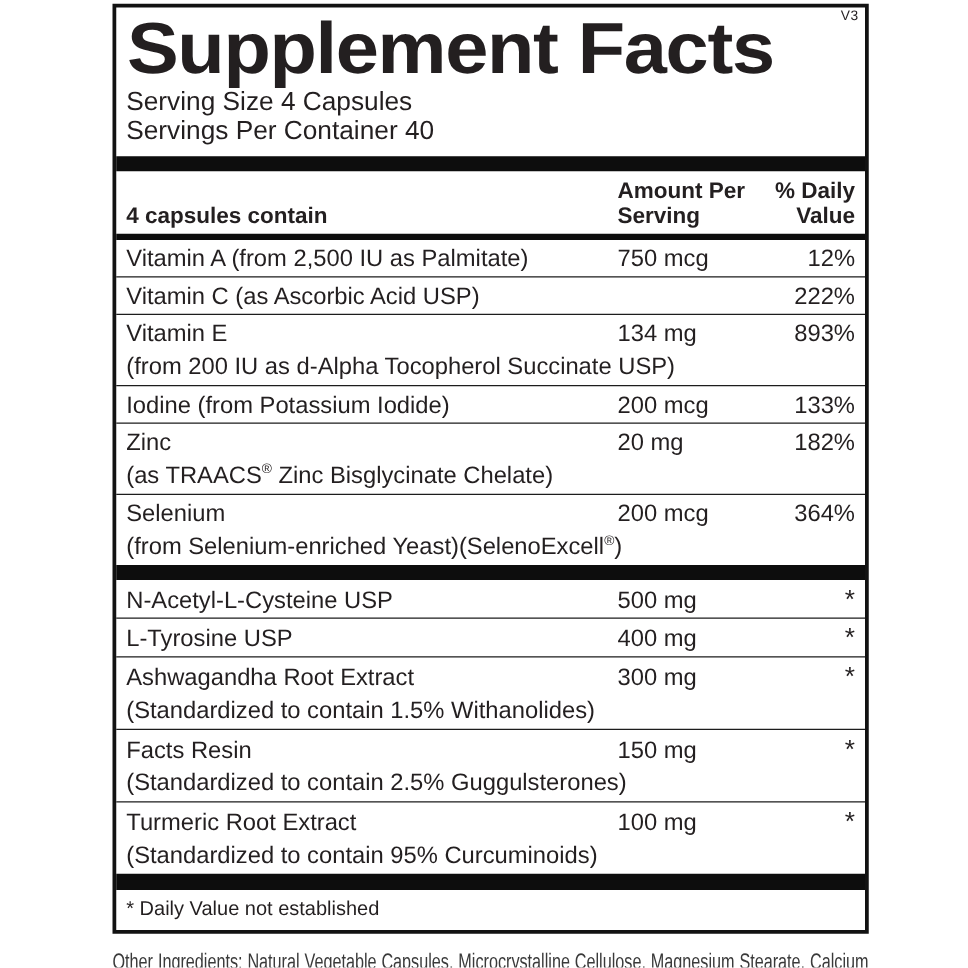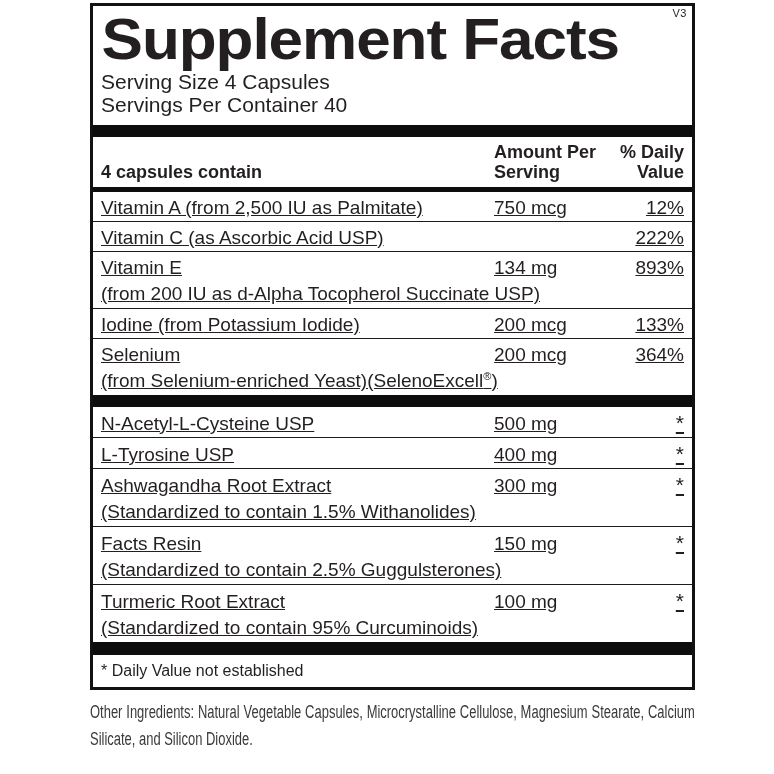--- a/index.html
+++ b/index.html
@@ -47,21 +47,21 @@
 
   .header-row {
     display: flex; align-items: flex-end;
     font-weight: bold; font-size: 18px; line-height: 20px;
     padding-top: 5px; padding-bottom: 5px;
   }
   .col-name { flex: 1; }
   .col-amt  { width: 120px; text-align: left; }
   .col-dv   { width: 70px;  text-align: right; }
 
-  .row { border-bottom: 1.5px solid #1c1c1c; text-decoration: underline; }
+  .row { border-bottom: 1.5px solid #1c1c1c; }
   .section .row:last-child { border-bottom: none; }
   .row-main {
     display: flex; align-items: baseline;
     font-size: 19px; line-height: 25px;
     padding-top: 3px; padding-bottom: 1px;
   }
   .sub {
     font-size: 19px; line-height: 25px;
     padding-bottom: 2px;
   }
@@ -128,20 +128,28 @@
           </div>
           <div class="row">
             <div class="row-main pad">
               <span class="col-name rich">Iodine (from Potassium Iodide)</span>
               <span class="col-amt">200 mcg</span>
               <span class="col-dv dv-val">133%</span>
             </div>
           </div>
           <div class="row">
             <div class="row-main pad">
+              <span class="col-name rich">Zinc</span>
+              <span class="col-amt">20 mg</span>
+              <span class="col-dv dv-val">182%</span>
+            </div>
+            <div class="sub rich pad">(as TRAACS<sup class="reg">®</sup> Zinc Bisglycinate Chelate)</div>
+          </div>
+          <div class="row">
+            <div class="row-main pad">
               <span class="col-name rich">Selenium</span>
               <span class="col-amt">200 mcg</span>
               <span class="col-dv dv-val">364%</span>
             </div>
             <div class="sub rich pad">(from Selenium-enriched Yeast)(SelenoExcell<sup class="reg">®</sup>)</div>
           </div>
         </div>
         <div class="bar bar-thick"></div>
         <div class="section">
           <div class="row">

